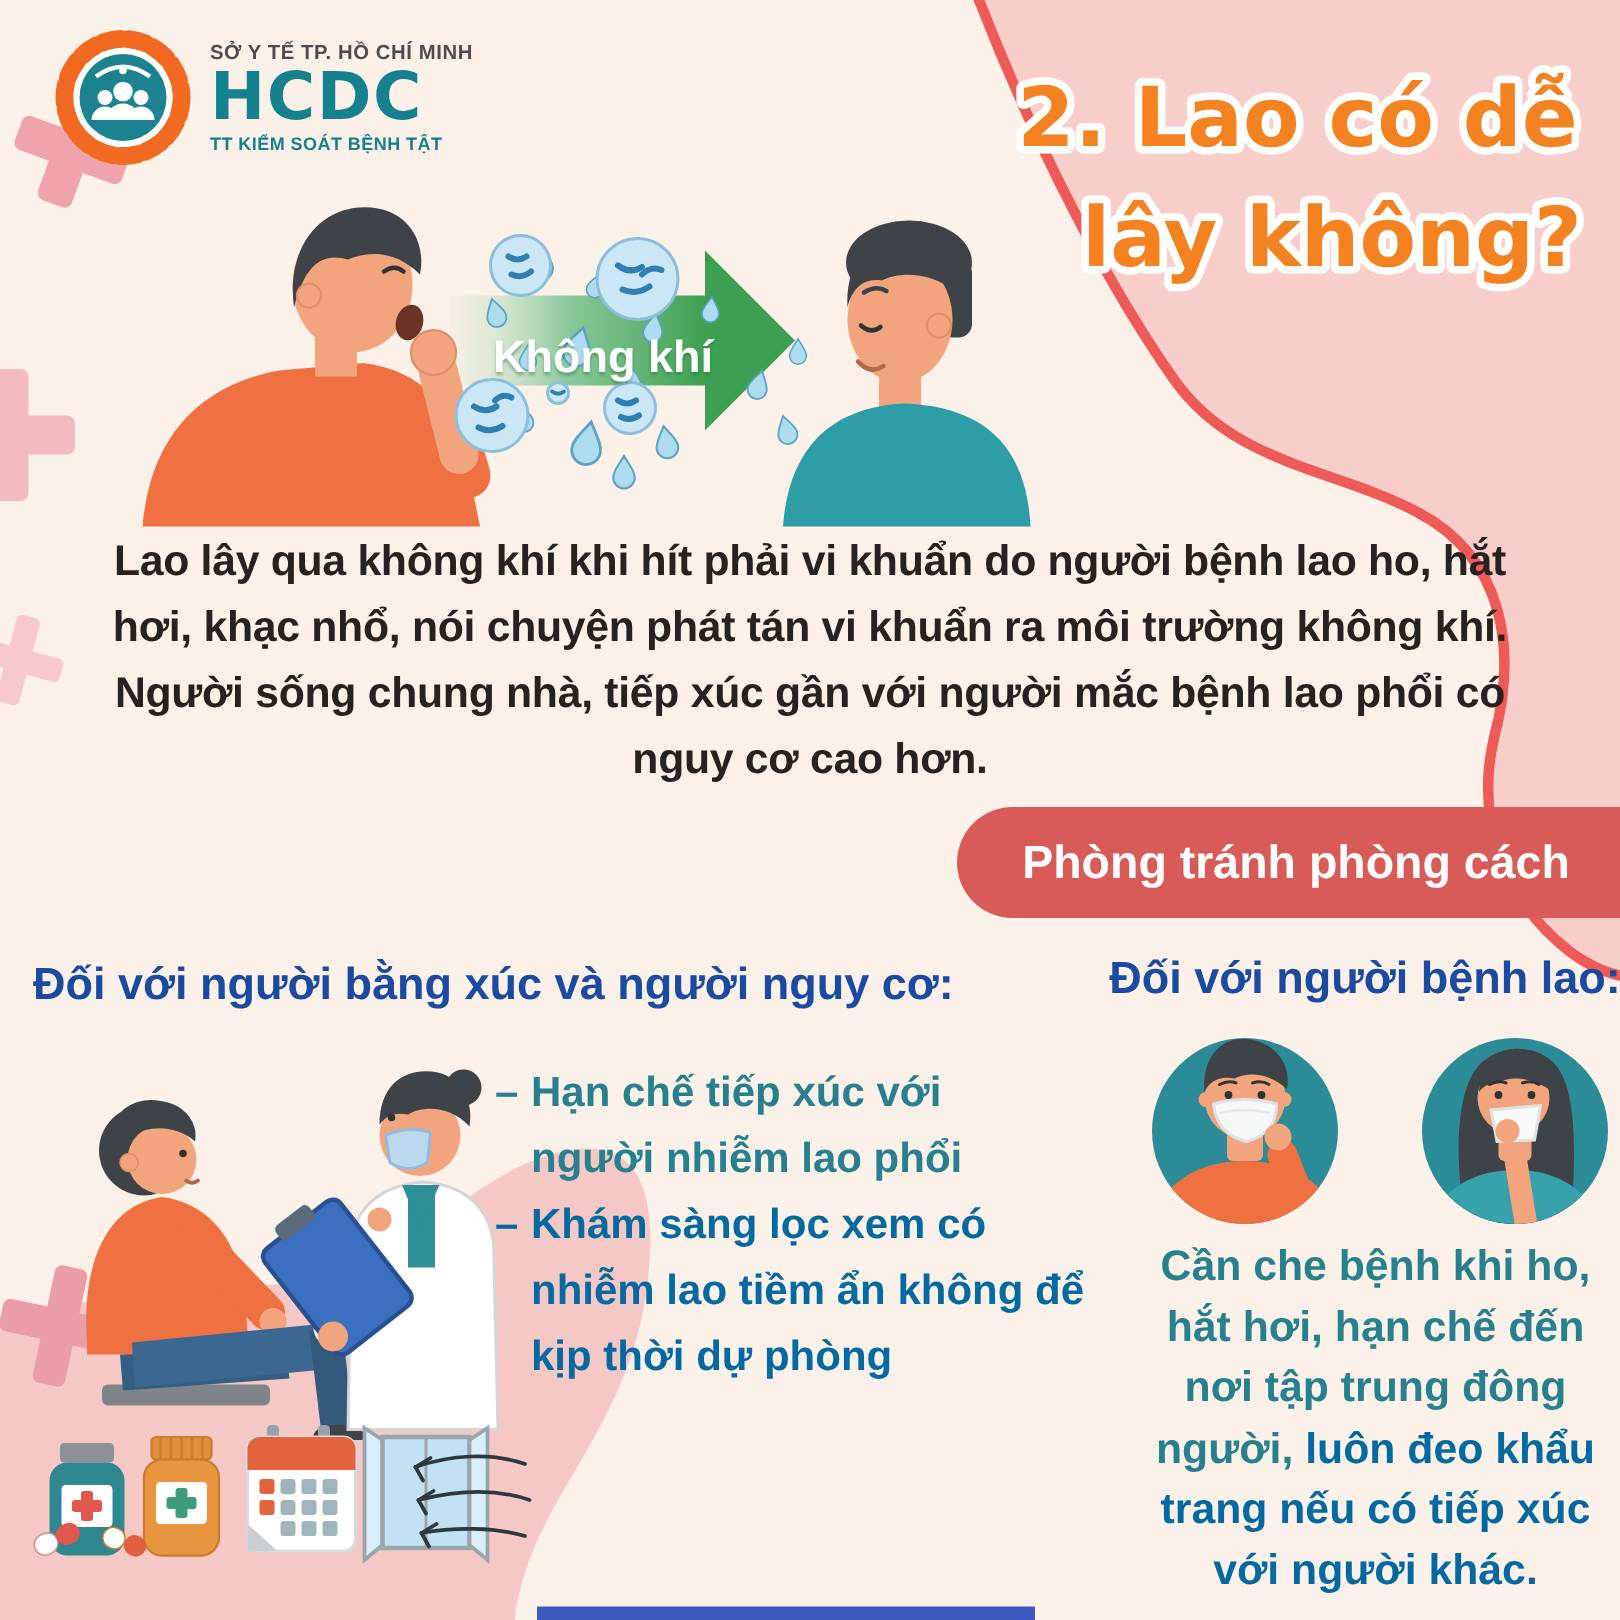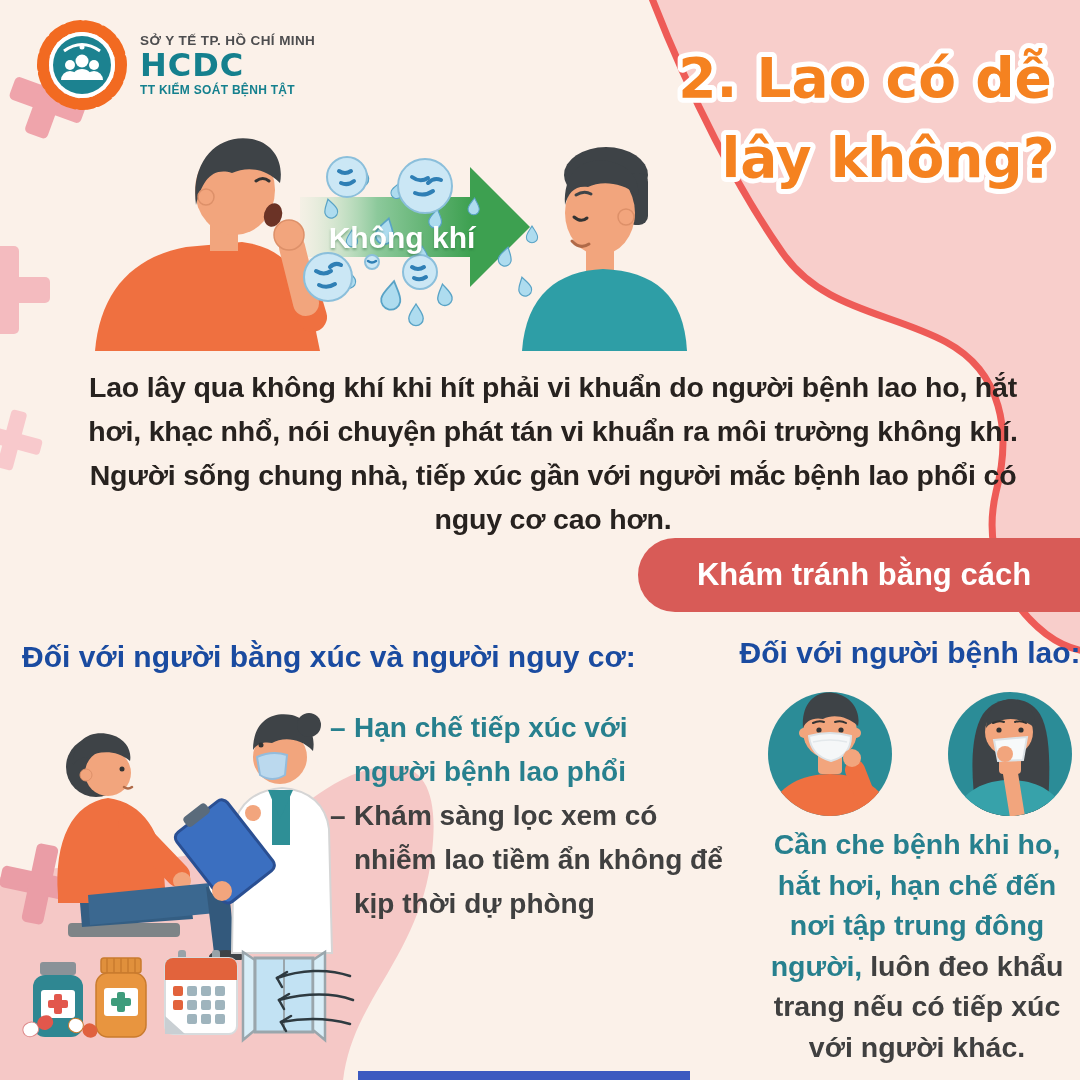--- a/index.html
+++ b/index.html
@@ -5,21 +5,21 @@
   html,body{margin:0;padding:0;background:#888;}
   .canvas{position:relative;width:1080px;height:1080px;overflow:hidden;
           background:#FBF1E9;font-family:"Liberation Sans",sans-serif;}
   .abs{position:absolute;}
   svg{display:block;}
 
   
   .logo-wrap{left:34px;top:10px;width:360px;height:110px;display:flex;align-items:center;gap:10px;}
   .logo-text{display:flex;flex-direction:column;line-height:1;}
   .logo-ministry{font-size:13.5px;font-weight:bold;color:#4d4d4f;letter-spacing:.4px;}
-  .logo-acronym{font-size:32px;font-weight:bold;color:#15808E;letter-spacing:1px;margin:2px 0 3px 0;font-family:"DejaVu Sans",sans-serif;}
+  .logo-acronym{font-size:44px;font-weight:bold;color:#15808E;letter-spacing:1px;margin:2px 0 3px 0;font-family:"DejaVu Sans",sans-serif;}
   .logo-center{font-size:12px;font-weight:bold;color:#15808E;letter-spacing:.3px;}
 
   
   .intro{left:25px;top:352px;width:1030px;text-align:center;
          font-size:28.5px;font-weight:bold;color:#27221f;line-height:44px;
          letter-spacing:-0.2px;white-space:pre-line;}
 
   
   .badge{left:638px;top:538px;width:452px;height:74px;background:#D85B57;
          border-radius:37px 0 0 37px;display:flex;align-items:center;justify-content:center;
@@ -28,21 +28,21 @@
   
   .heading{color:#1A4BA0;font-size:30px;font-weight:bold;white-space:nowrap;}
   .heading-left{left:22px;top:640px;}
   .heading-right{left:735px;top:636px;width:350px;text-align:center;}
 
   
   .bullets{left:330px;top:706px;width:420px;font-size:28px;font-weight:bold;line-height:44px;}
   .bullet{position:relative;padding-left:24px;white-space:pre-line;}
   .bullet::before{content:"–";position:absolute;left:0;top:0;}
   .c-teal{color:#27808E;}
-  .c-red{color:#404040;}
+  .c-red{color:#0369a1;}
 
   
   .advice{left:750px;top:824px;width:334px;text-align:center;
           font-size:28.5px;font-weight:bold;line-height:40.5px;white-space:pre-line;}
 
   .bottom-bar{left:358px;top:1071px;width:332px;height:9px;background:#3C59C0;}
 </style>
 </head>
 <body>
 
@@ -200,27 +200,27 @@
       <path d="M505,80 C503,45 525,32 548,36 C570,40 580,56 578,70 C560,56 540,56 528,62 C515,60 508,68 505,80 Z" fill="#3E4347"></path>
       <circle cx="566" cy="92" r="8" fill="#F2A57D" stroke="#DD9069" stroke-width="1.5"></circle>
       <path d="M516,70 q8,-5 15,-1" stroke="#3E4347" stroke-width="3" fill="none" stroke-linecap="round"></path>
       <path d="M514,92 q7,6 13,1" stroke="#333" stroke-width="3" fill="none" stroke-linecap="round"></path>
       <path d="M512,116 q8,9 17,3" stroke="#B06A48" stroke-width="3" fill="none" stroke-linecap="round"></path>
       <rect x="526" y="124" width="28" height="26" fill="#F2A57D"></rect>
       <path d="M462,226 C466,170 498,146 543,144 C594,146 624,170 627,226 Z" fill="#2E9EA6"></path>
     </g>
   </svg>
 
-  <p class="abs intro" style="margin:13px">Lao lây qua không khí khi hít phải vi khuẩn do người bệnh lao ho, hắt
+  <p class="abs intro" style="margin:0">Lao lây qua không khí khi hít phải vi khuẩn do người bệnh lao ho, hắt
 hơi, khạc nhổ, nói chuyện phát tán vi khuẩn ra môi trường không khí.
 Người sống chung nhà, tiếp xúc gần với người mắc bệnh lao phổi có
 nguy cơ cao hơn.</p>
 
   <div class="abs badge">
-    <span>Khám tránh bằng cách</span>
+    <span>Phòng tránh phòng cách</span>
   </div>
 
   <h2 class="abs heading heading-left" style="margin:0">Đối với người bằng xúc và người nguy cơ:</h2>
   <h2 class="abs heading heading-right" style="margin:0">Đối với người bệnh lao:</h2>
 
   <svg class="abs" style="left:10px;top:695px" width="360" height="265" viewBox="0 0 360 265">
     <g>
       <rect x="58" y="228" width="112" height="14" rx="4" fill="#7E8487"></rect>
       <path d="M70,208 L180,200 L183,224 L72,232 Z" fill="#345E83"></path>
       <circle cx="86" cy="72" r="30" fill="#3E4347"></circle>
@@ -313,21 +313,21 @@
           <path d="M264,52 l5,9"></path>
         <path d="M335,76 C314,70 288,70 266,74"></path>
           <path d="M266,74 l10,-6"></path>
           <path d="M266,74 l5,9"></path>
       </g>
     </g>
   </svg>
 
   <div class="abs bullets">
     <div class="bullet c-teal">Hạn chế tiếp xúc với
-người bệnh lao phổi</div>
+người nhiễm lao phổi</div>
     <div class="bullet c-red">Khám sàng lọc xem có
 nhiễm lao tiềm ẩn không để
 kịp thời dự phòng</div>
   </div>
 
   <svg class="abs" style="left:755px;top:688px" width="330" height="134" viewBox="0 0 330 134">
     <defs>
       <clipPath id="c1">
           <circle cx="75" cy="66" r="62"></circle>
         </clipPath>

